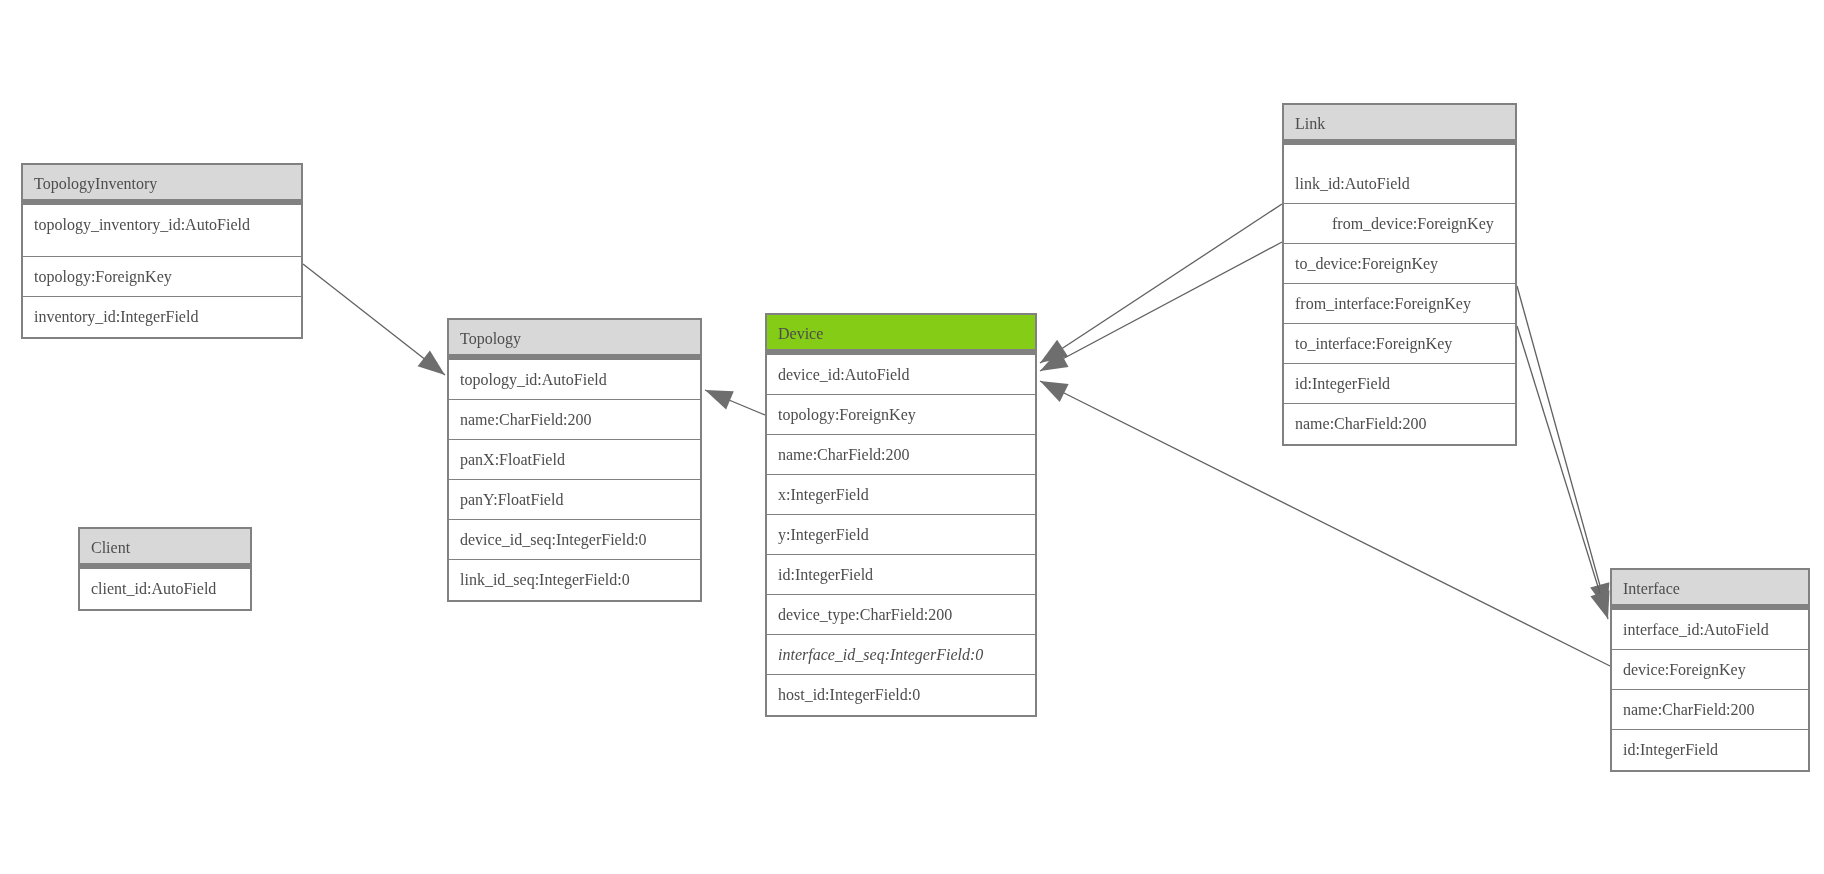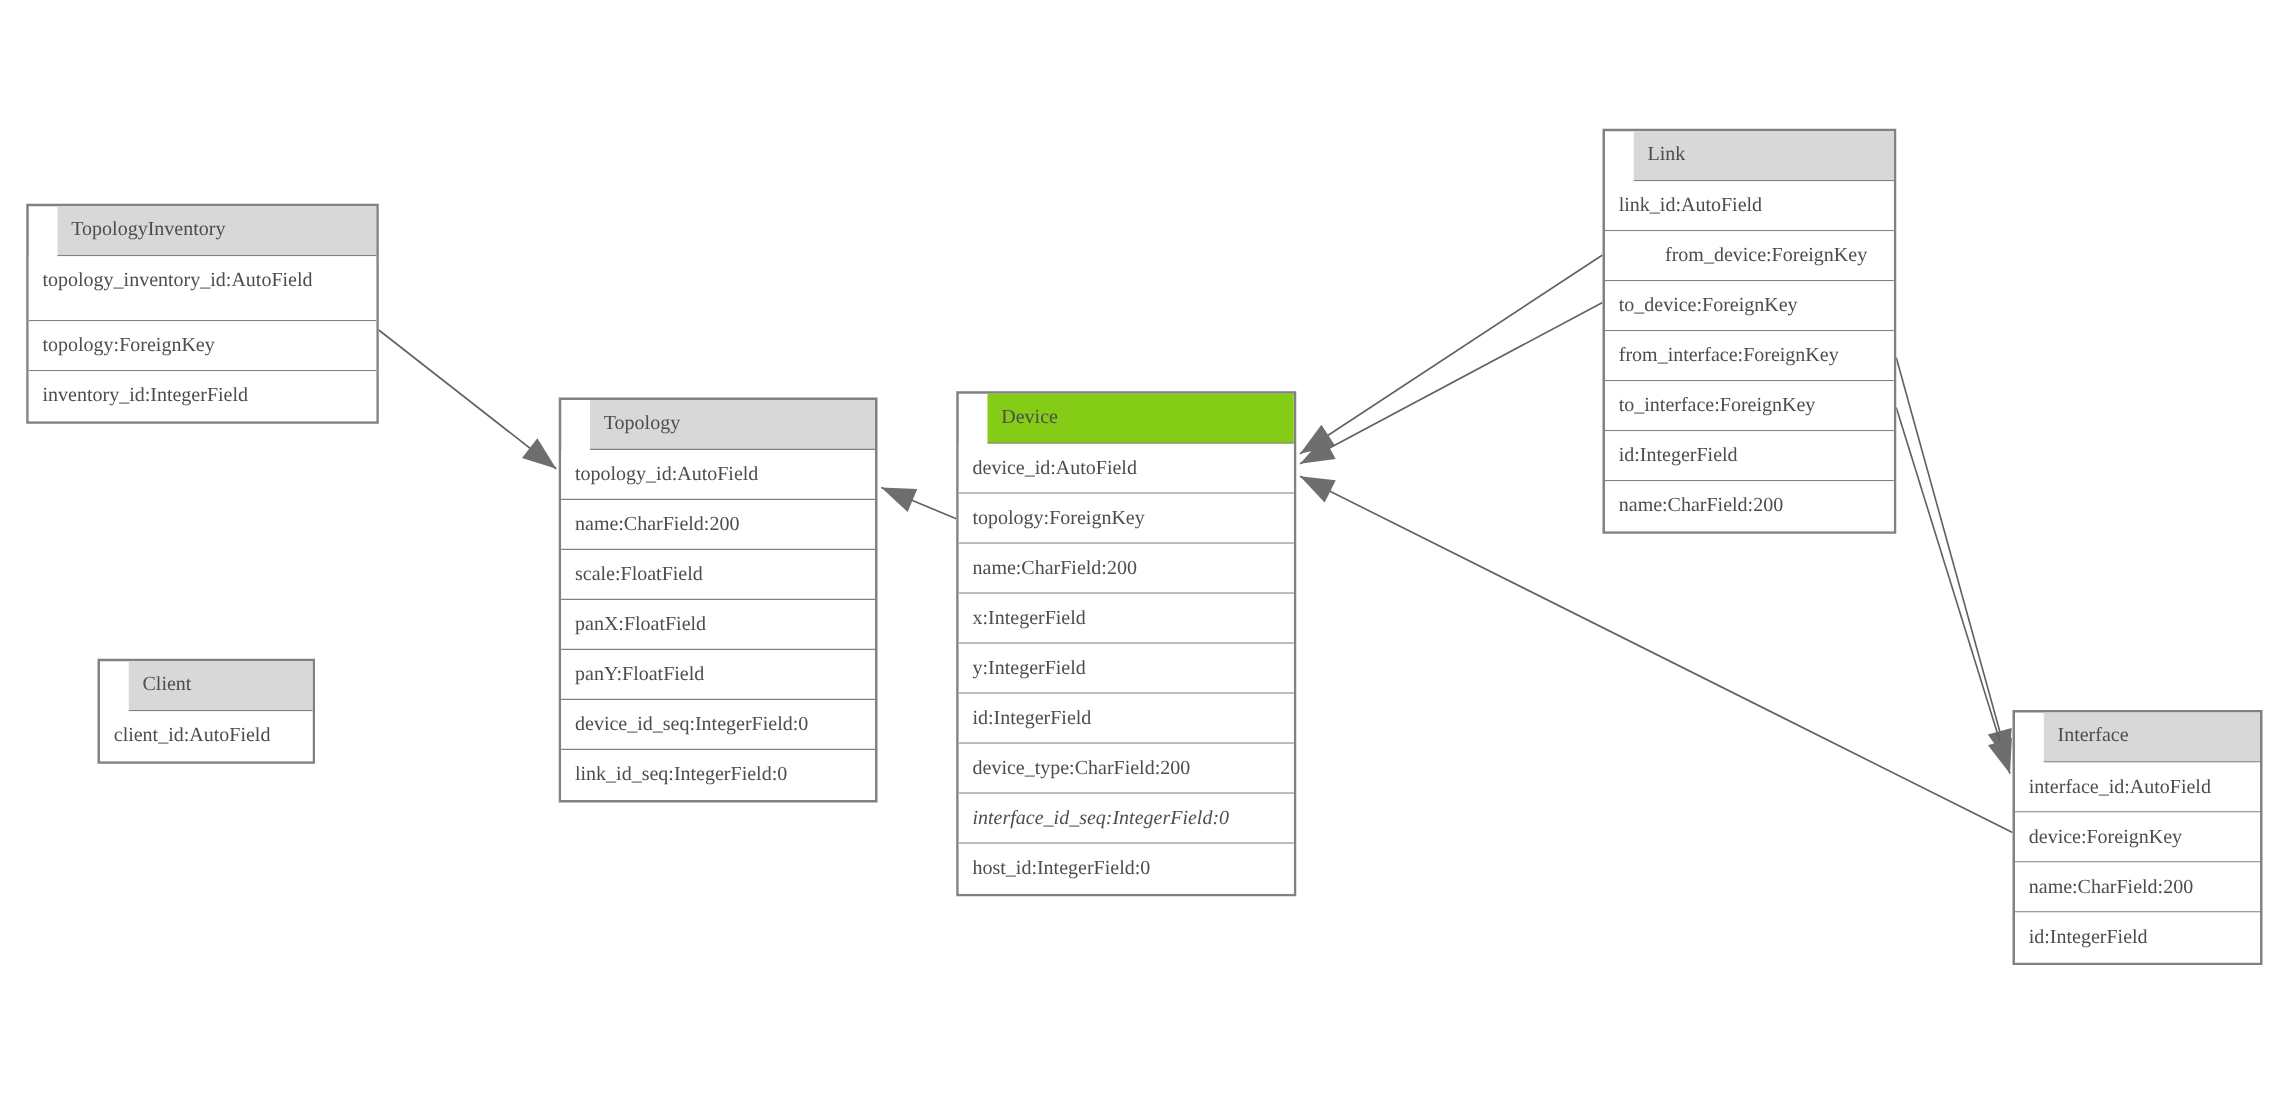--- a/index.html
+++ b/index.html
@@ -29,24 +29,23 @@
     background: #ffffff;
     font-size: 16px;
     color: #4d4d4d;
   }
   .entity-header {
     box-sizing: border-box;
     height: 40px;
     line-height: 38px;
     padding: 0 11px;
     background: #d8d8d8;
-    border-bottom: 1px solid #1d4ed8;
+    border-bottom: 6px solid #1d4ed8;
     white-space: nowrap;
     overflow: hidden;
-    margin-left: 23px;
   }
   .entity-row {
     box-sizing: border-box;
     height: 40px;
     line-height: 39px;
     padding: 0 11px;
     border-bottom: 1px solid #818181;
     background: #ffffff;
     white-space: nowrap;
     overflow: hidden;
@@ -79,21 +78,20 @@
       <div class="entity-table" style="left: 21px; top: 163px; width: 282px; border-color: rgb(129, 129, 129); color: rgb(77, 77, 77);">
         <div class="entity-header" style="background: rgb(216, 216, 216); border-color: rgb(129, 129, 129); height: 40px;">TopologyInventory</div>
         <div class="entity-row" style="height: 52px; border-color: rgb(129, 129, 129);">topology_inventory_id:AutoField</div>
         <div class="entity-row" style="height: 40px; border-color: rgb(129, 129, 129);">topology:ForeignKey</div>
         <div class="entity-row" style="height: 40px; border-color: rgb(129, 129, 129);">inventory_id:IntegerField</div>
       </div>
       <div class="entity-table" style="left: 447px; top: 318px; width: 255px; border-color: rgb(129, 129, 129); color: rgb(77, 77, 77);">
         <div class="entity-header" style="background: rgb(216, 216, 216); border-color: rgb(129, 129, 129); height: 40px;">Topology</div>
         <div class="entity-row" style="height: 40px; border-color: rgb(129, 129, 129);">topology_id:AutoField</div>
         <div class="entity-row" style="height: 40px; border-color: rgb(129, 129, 129);">name:CharField:200</div>
-        <div class="entity-row" style="height: 40px; border-color: rgb(129, 129, 129);">scale:FloatField</div>
         <div class="entity-row" style="height: 40px; border-color: rgb(129, 129, 129);">panX:FloatField</div>
         <div class="entity-row" style="height: 40px; border-color: rgb(129, 129, 129);">panY:FloatField</div>
         <div class="entity-row" style="height: 40px; border-color: rgb(129, 129, 129);">device_id_seq:IntegerField:0</div>
         <div class="entity-row" style="height: 40px; border-color: rgb(129, 129, 129);">link_id_seq:IntegerField:0</div>
       </div>
       <div class="entity-table" style="left: 78px; top: 527px; width: 174px; border-color: rgb(129, 129, 129); color: rgb(77, 77, 77);">
         <div class="entity-header" style="background: rgb(216, 216, 216); border-color: rgb(129, 129, 129); height: 40px;">Client</div>
         <div class="entity-row" style="height: 40px; border-color: rgb(129, 129, 129);">client_id:AutoField</div>
       </div>
       <div class="entity-table" style="left: 765px; top: 313px; width: 272px; border-color: rgb(129, 129, 129); color: rgb(77, 77, 77);">
@@ -103,21 +101,21 @@
         <div class="entity-row" style="height: 40px; border-color: rgb(129, 129, 129);">name:CharField:200</div>
         <div class="entity-row" style="height: 40px; border-color: rgb(129, 129, 129);">x:IntegerField</div>
         <div class="entity-row" style="height: 40px; border-color: rgb(129, 129, 129);">y:IntegerField</div>
         <div class="entity-row" style="height: 40px; border-color: rgb(129, 129, 129);">id:IntegerField</div>
         <div class="entity-row" style="height: 40px; border-color: rgb(129, 129, 129);">device_type:CharField:200</div>
         <div class="entity-row" style="height: 40px; border-color: rgb(129, 129, 129); font-style: italic;">interface_id_seq:IntegerField:0</div>
         <div class="entity-row" style="height: 40px; border-color: rgb(129, 129, 129);">host_id:IntegerField:0</div>
       </div>
       <div class="entity-table" style="left: 1282px; top: 103px; width: 235px; border-color: rgb(129, 129, 129); color: rgb(77, 77, 77);">
         <div class="entity-header" style="background: rgb(216, 216, 216); border-color: rgb(129, 129, 129); height: 40px;">Link</div>
-        <div class="entity-row" style="height: 40px; border-color: rgb(129, 129, 129);">link_id:AutoField</div>
+        <div class="entity-row" style="height: 40px; border-color: rgb(129, 129, 129); margin-top: 19px;">link_id:AutoField</div>
         <div class="entity-row" style="height: 40px; border-color: rgb(129, 129, 129); padding-left: 48px;">from_device:ForeignKey</div>
         <div class="entity-row" style="height: 40px; border-color: rgb(129, 129, 129);">to_device:ForeignKey</div>
         <div class="entity-row" style="height: 40px; border-color: rgb(129, 129, 129); font-family: Liberation Serif, serif;">from_interface:ForeignKey</div>
         <div class="entity-row" style="height: 40px; border-color: rgb(129, 129, 129);">to_interface:ForeignKey</div>
         <div class="entity-row" style="height: 40px; border-color: rgb(129, 129, 129);">id:IntegerField</div>
         <div class="entity-row" style="height: 40px; border-color: rgb(129, 129, 129);">name:CharField:200</div>
       </div>
       <div class="entity-table" style="left: 1610px; top: 568px; width: 200px; border-color: rgb(129, 129, 129); color: rgb(77, 77, 77);">
         <div class="entity-header" style="background: rgb(216, 216, 216); border-color: rgb(129, 129, 129); height: 40px;">Interface</div>
         <div class="entity-row" style="height: 40px; border-color: rgb(129, 129, 129);">interface_id:AutoField</div>

